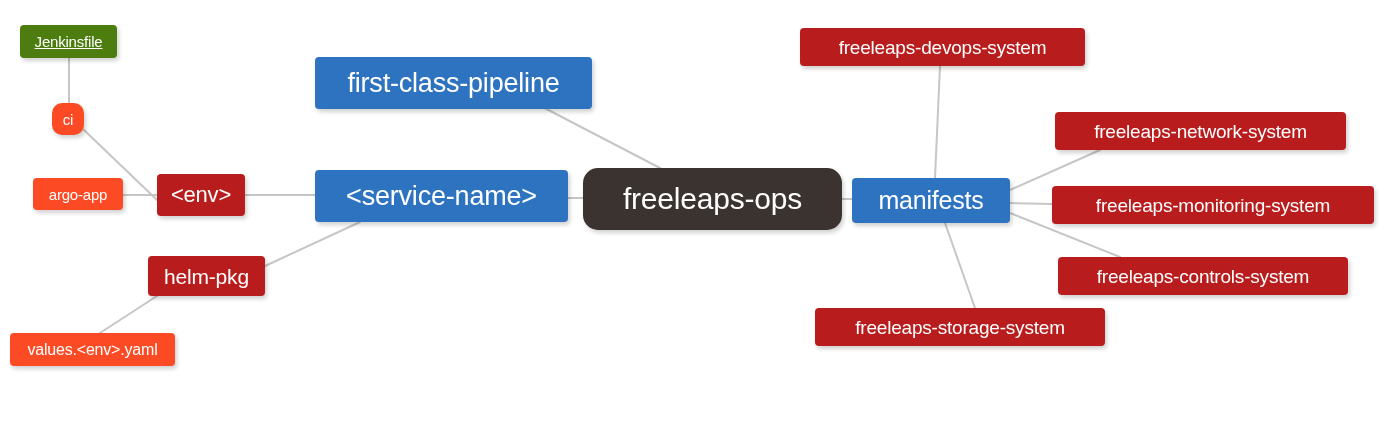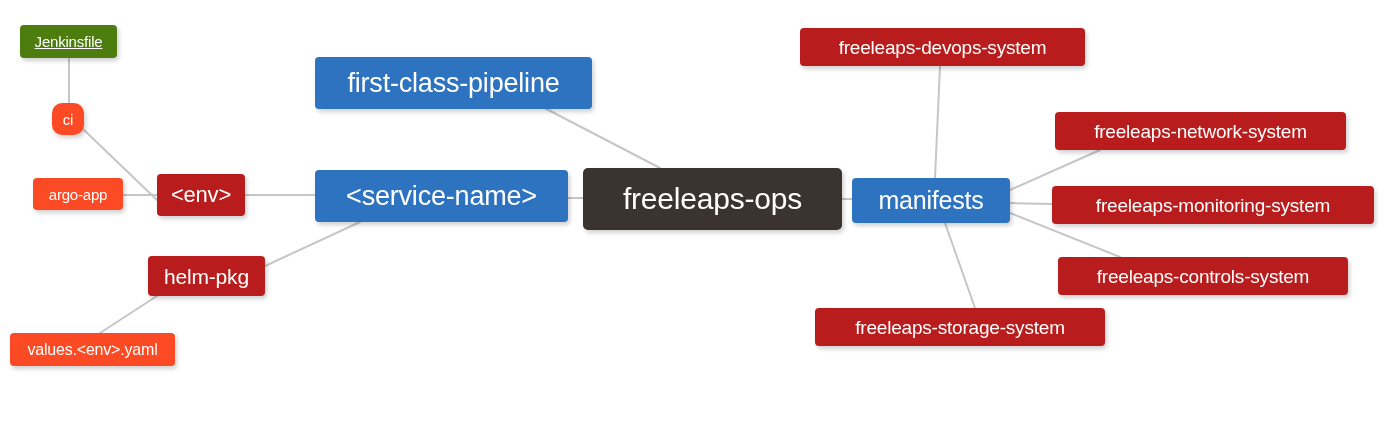--- a/index.html
+++ b/index.html
@@ -38,21 +38,21 @@
     border-radius: 4px;
     white-space: nowrap;
     line-height: 1;
     box-shadow: 2px 3px 4px rgba(0,0,0,0.18);
     letter-spacing: -0.2px;
     user-select: none;
     cursor: default;
   }
   .node.root {
     background: #3b3330;
-    border-radius: 5px;
+    border-radius: 15px;
   }
   .node.blue   { background: #2e73bf; }
   .node.green  { background: #b91c1c; }
   .node.red    { background: #fc4b24; }
   .node.orange { background: #4d7c0f; text-decoration: underline; }
 </style>
 </head>
 <body>
 
 <div id="mindmap">

